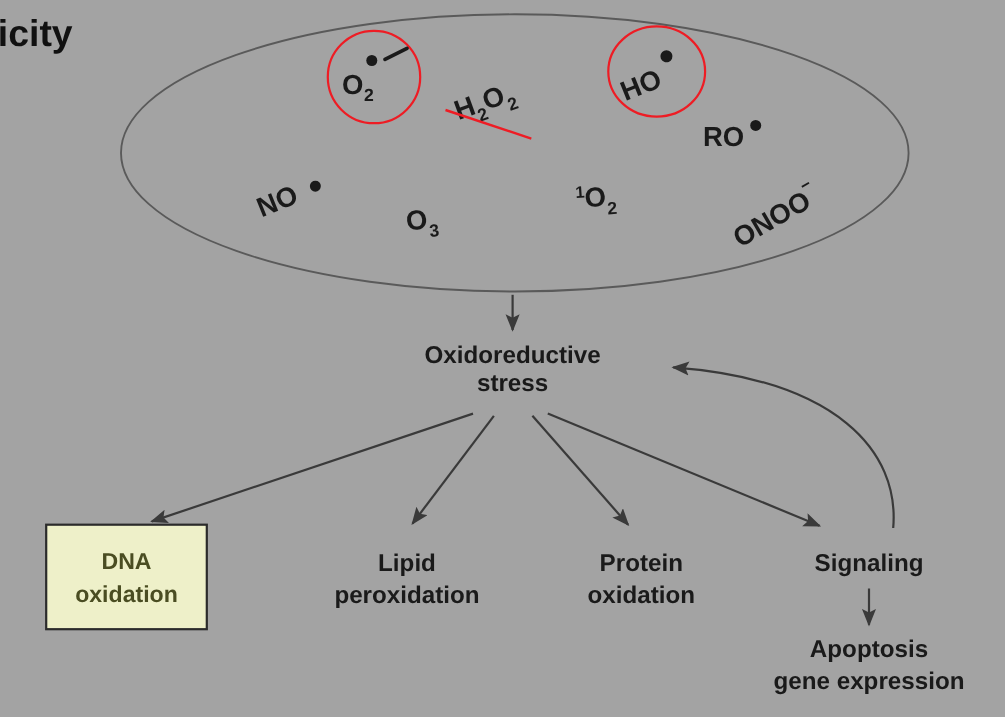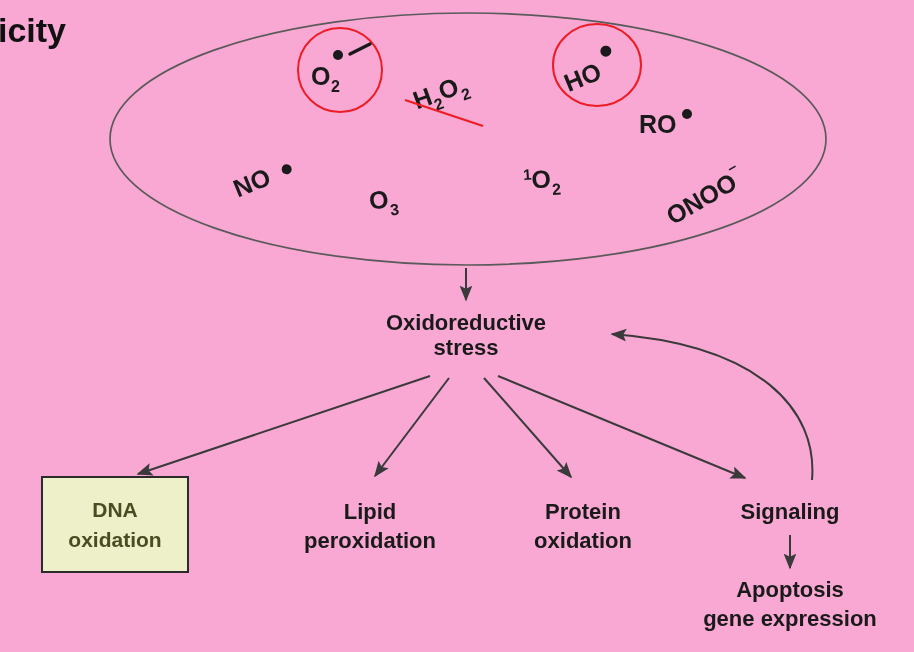--- a/index.html
+++ b/index.html
@@ -4,21 +4,21 @@
 <style>
   html, body {
     margin: 0;
     padding: 0;
     background: #ffffff;
   }
   #page {
     position: relative;
     width: 914px;
     height: 652px;
-    background: #f9a8d4;
+    background: #a3a3a3;
     overflow: hidden;
     font-family: "Liberation Sans", sans-serif;
   }
   #diagram {
     position: absolute;
     top: 0;
     left: 0;
     width: 914px;
     height: 652px;
   }

